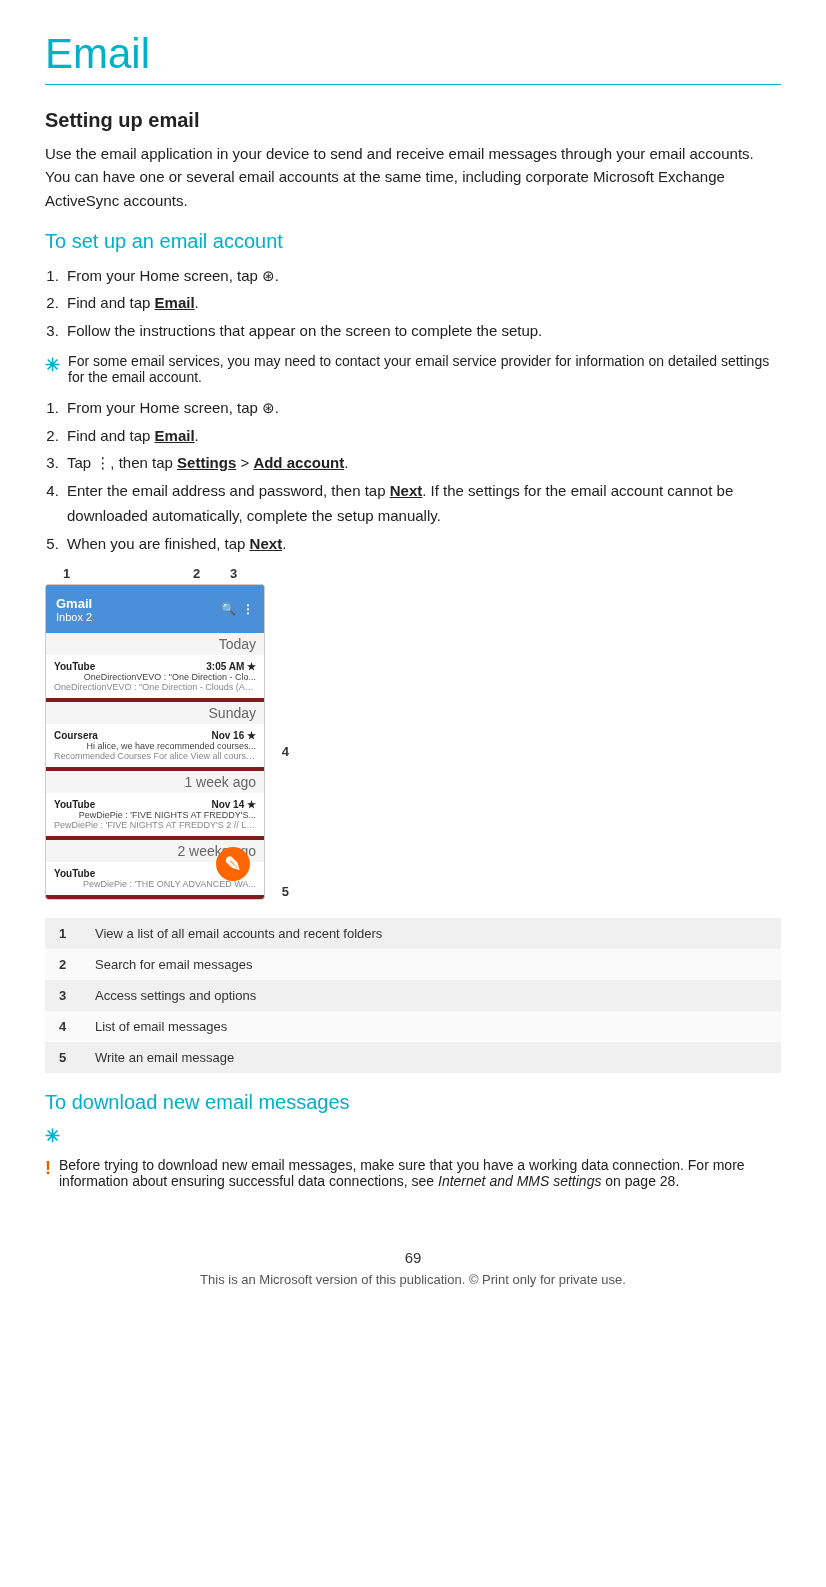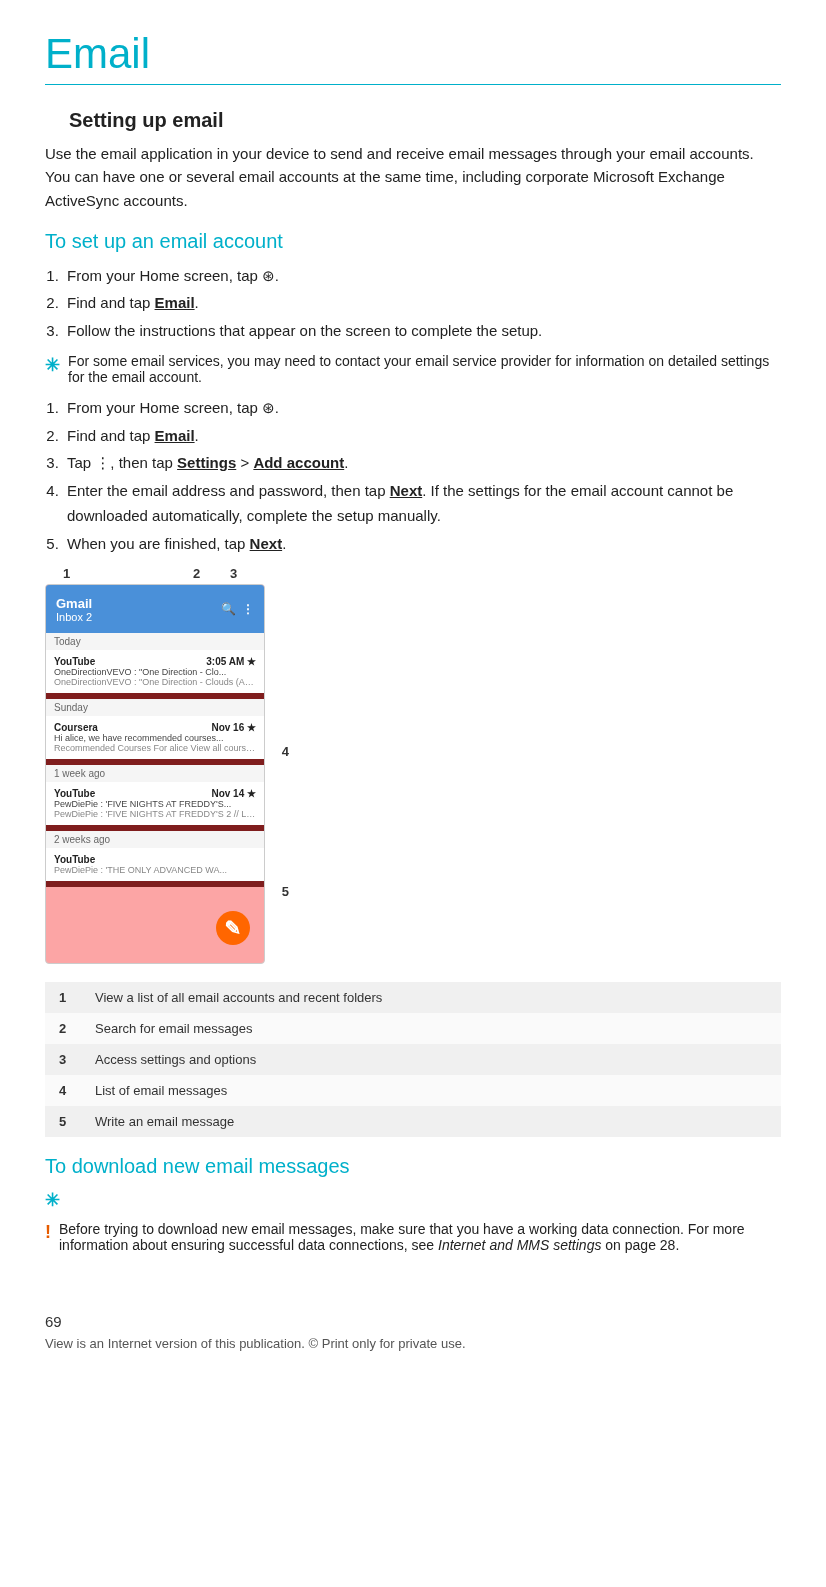--- a/index.html
+++ b/index.html
@@ -19,21 +19,20 @@
       border-bottom: 1px solid #00b0ca;
       padding-bottom: 6px;
       margin-bottom: 24px;
     }
     h2 {
       font-size: 20px;
       font-weight: bold;
       margin-bottom: 10px;
       margin-top: 6px;
       color: #222;
-      margin-left: 24px;
     }
     h3 {
       font-size: 20px;
       font-weight: normal;
       color: #00b0ca;
       margin-bottom: 10px;
       margin-top: 18px;
     }
     p {
       margin-bottom: 10px;
@@ -74,27 +73,28 @@
       flex-shrink: 0;
     }
     .screenshot-area {
       display: flex;
       gap: 16px;
       margin: 16px 0 18px 0;
       align-items: flex-start;
     }
     .phone-screenshot {
       width: 220px;
-      height: 380px;
-      background: #fca5a5;
+      height: 316px;
+      background: #14532d;
       border: 1.5px solid #ccc;
       border-radius: 4px;
       overflow: hidden;
       position: relative;
       flex-shrink: 0;
+      text-align: right;
     }
     .phone-top-bar {
       background: #4a90d9;
       height: 48px;
       display: flex;
       align-items: center;
       padding: 0 10px;
       color: white;
       font-size: 13px;
       font-weight: bold;
@@ -115,25 +115,25 @@
       display: block;
     }
     .phone-email-list {
       background: #fff;
       font-size: 10px;
     }
     .phone-date-header {
       background: #f5f5f5;
       padding: 3px 8px;
       color: #666;
-      font-size: 10px;
+      font-size: 14px;
     }
     .phone-email-item {
       padding: 6px 8px;
-      border-bottom: 6px solid #7f1d1d;
+      border-bottom: 4px solid #7f1d1d;
     }
     .phone-email-sender {
       font-weight: bold;
       font-size: 10px;
       display: flex;
       justify-content: space-between;
     }
     .phone-email-subject {
       font-size: 9px;
       color: #444;
@@ -178,20 +178,21 @@
     .data-table td {
       padding: 8px 14px;
       color: #333;
     }
     .data-table td:first-child {
       width: 36px;
       font-weight: bold;
       color: #333;
     }
     .page-footer {
+      text-align: center;
       margin-top: 60px;
       color: #555;
       font-size: 13px;
     }
     .page-number {
       font-size: 15px;
       margin-bottom: 6px;
       color: #333;
     }
     .bold { font-weight: bold; }
@@ -324,14 +325,14 @@
     <span class="tip-icon">✳</span>
   </div>
   <div class="tip-box">
     <span class="warning-icon">!</span>
     <span>Before trying to download new email messages, make sure that you have a working data connection. For more information about ensuring successful data connections, see <span class="italic">Internet and MMS settings</span> on page 28.</span>
   </div>
 </div>
 
 <div class="page-footer">
   <div class="page-number">69</div>
-  <div>View is an Internet version of this publication. © Print only for private use.</div>
+  <div>This is an Microsoft version of this publication. © Print only for private use.</div>
 </div>
 
 </body></html>

